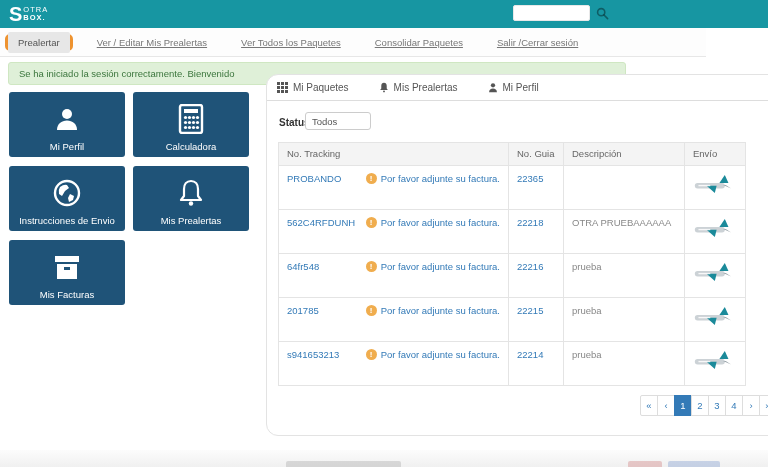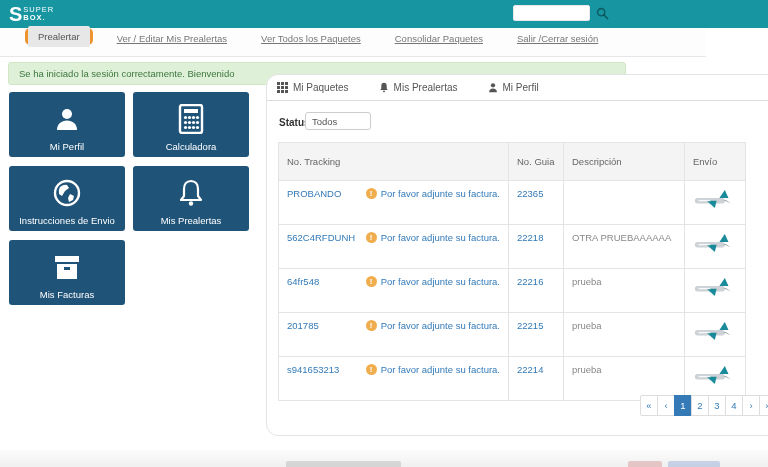--- a/index.html
+++ b/index.html
@@ -10,21 +10,21 @@
   .topbar { position:absolute; left:0; top:0; width:768px; height:28px; background:#1796a2; }
   .logo { position:absolute; left:9px; top:2px; display:flex; align-items:center; color:#fff; }
   .logo-mark { font-size:20px; font-weight:800; line-height:24px; letter-spacing:-1px; }
   .logo-text { margin-left:2px; display:flex; flex-direction:column; justify-content:center; }
   .logo-text .l1 { font-size:7.5px; letter-spacing:1px; font-weight:400; line-height:8px; }
   .logo-text .l2 { font-size:7.5px; letter-spacing:1px; font-weight:700; line-height:8px; }
   .top-search { position:absolute; left:513px; top:5px; width:77px; height:16px; background:#fff; border:1px solid #e8e8e8; border-radius:2px; font-size:9.5px; padding:0 4px; outline:none; }
   .top-search-icon { position:absolute; left:596px; top:7px; width:13px; height:13px; cursor:pointer; }
 
   
-  .navbar { position:absolute; left:0; top:28px; width:706px; height:29px; background:#fdfdfd; border-bottom:1px solid #e7e7e7; display:flex; align-items:flex-start; font-size:9.5px; color:#777;padding-left:20px; }
+  .navbar { position:absolute; left:0; top:28px; width:706px; height:29px; background:#fdfdfd; border-bottom:1px solid #e7e7e7; display:flex; align-items:center; font-size:9.5px; color:#777; }
   .nav-annotation { margin-left:5px; border:3px solid #ee9330; border-radius:5px; }
   .nav-item { padding:5px 10px; cursor:pointer; white-space:nowrap; }
   .nav-item.active { background:#e7e7e7; color:#555; border-radius:2px; }
   .nav-item.plain { margin-left:14px;text-decoration:underline; }
 
   
   .alert-success { position:absolute; left:8px; top:62px; width:618px; height:23px; background:#dff0d8; border:1px solid #cfe7c2; border-radius:3px; color:#3c763d; font-size:9.5px; line-height:21px; padding-left:10px; }
 
   
   .tiles { position:absolute; left:9px; top:92px; width:240px; display:grid; grid-template-columns:116px 116px; grid-auto-rows:65px; column-gap:8px; row-gap:9px; }
@@ -40,21 +40,21 @@
   .tab svg { flex:0 0 auto; }
 
   .filter-row { position:absolute; left:0; top:26px; width:100%; height:40px; }
   .status-label { position:absolute; left:12px; top:16px; font-size:10px; font-weight:bold; color:#333; }
   .status-input { position:absolute; left:38px; top:11px; width:66px; height:18px; border:1px solid #ccc; border-radius:3px; font-size:9.5px; color:#555; padding:0 6px; outline:none; background:#fff; }
   .table-search { position:absolute; left:394px; top:11px; width:88px; height:18px; border:1px solid #ccc; border-radius:3px; font-size:9.5px; color:#555; padding:0 6px; outline:none; }
 
   
   .pkg-table { position:absolute; left:11px; top:67px; width:467px; border-collapse:collapse; table-layout:fixed; font-size:9.5px; }
   .pkg-table th, .pkg-table td { border:1px solid #e4e4e4; vertical-align:top; padding:7px 8px; text-align:left; }
-  .pkg-table thead th { background:#f4f4f4; color:#666; font-weight:normal; height:23px; padding:13px 8px; }
+  .pkg-table thead th { background:#f4f4f4; color:#666; font-weight:normal; height:23px; padding:5px 8px; }
   .pkg-table tbody td { height:44px; }
   .col-track { width:230px; }
   .col-guia { width:55px; }
   .col-desc { width:121px; }
   .col-envio { width:61px; }
   .track-cell { display:flex; justify-content:space-between; align-items:flex-start; }
   a.blue-link { color:#337ab7; text-decoration:none; cursor:pointer; }
   .warn { display:flex; align-items:center; gap:4px; color:#337ab7; }
   .warn-badge { display:inline-block; width:11px; height:11px; border-radius:50%; background:#f0ad4e; color:#fff; font-size:8px; font-weight:bold; text-align:center; line-height:11px; }
   .desc-text { color:#888; }
@@ -76,21 +76,21 @@
 </style>
 </head>
 <body>
 
 <div class="screen">
 
   <div class="topbar">
     <div class="logo">
       <span class="logo-mark">S</span>
       <span class="logo-text">
-        <span class="l1">SUPER</span>
+        <span class="l1">OTRA</span>
         <span class="l2">BOX.</span>
       </span>
     </div>
     <input class="top-search" type="text" value="" style="">
     <svg class="top-search-icon" viewBox="0 0 13 13">
       <circle cx="5.2" cy="5.2" r="3.6" fill="none" stroke="rgba(0,0,0,0.38)" stroke-width="1.6"></circle>
       <line x1="8" y1="8" x2="11.6" y2="11.6" stroke="rgba(0,0,0,0.38)" stroke-width="1.6" stroke-linecap="round"></line>
     </svg>
   </div>
 

